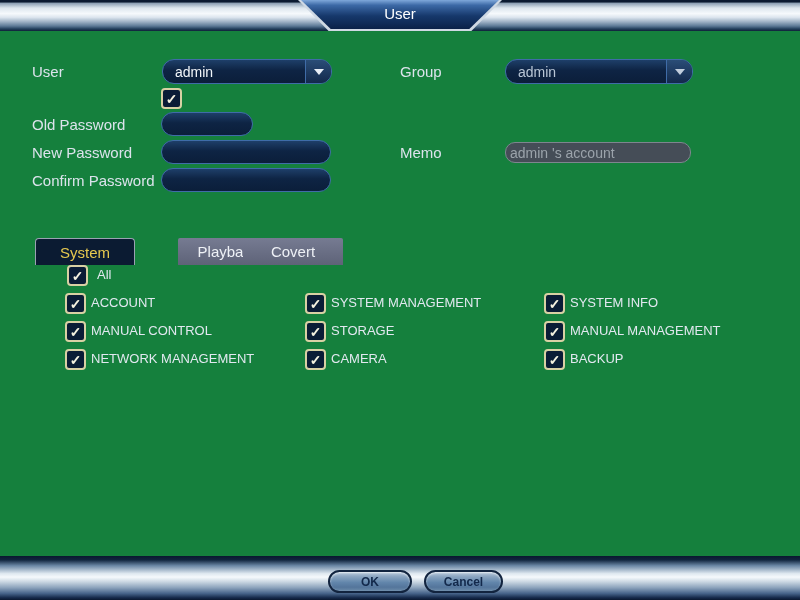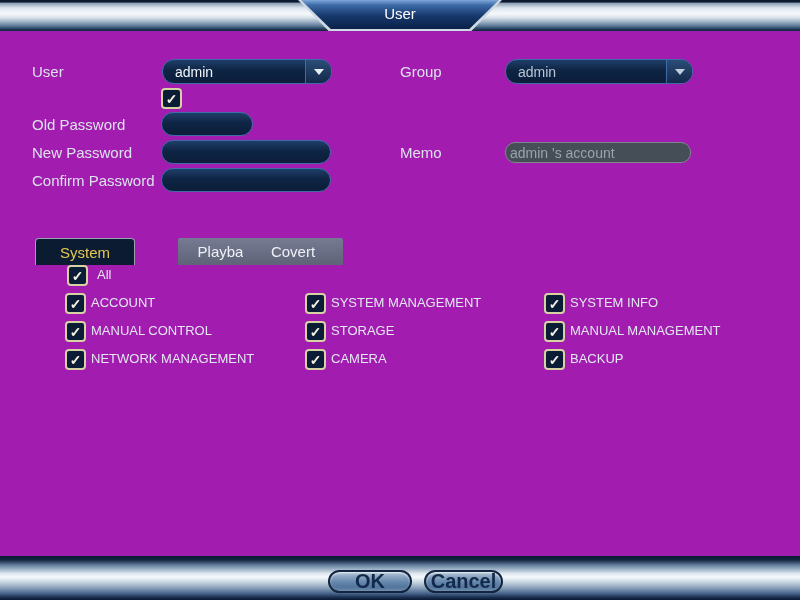--- a/index.html
+++ b/index.html
@@ -1,18 +1,18 @@
 <!DOCTYPE html>
 <html><head>
 <meta charset="utf-8">
 <style>
   html,body{margin:0;padding:0;background:#000;}
   #screen{
     position:relative;width:800px;height:600px;overflow:hidden;
-    background:#a21caf;
+    background:#15803d;
     font-family:"Liberation Sans", sans-serif;
     -webkit-font-smoothing:antialiased;
   }
   
   .topbar{
     position:absolute;left:0;top:0;width:800px;height:31px;
     background:linear-gradient(180deg,#0b1a31 0%,#0b1a31 6%,#8fa2b6 11%,#dde6ee 26%,#f6f9fc 44%,#dce5ee 56%,#9fb2c6 70%,#5c7996 84%,#24415f 93%,#0e2038 100%);
   }
   .bottombar{
     position:absolute;left:0;top:556px;width:800px;height:44px;
@@ -79,21 +79,21 @@
     background:linear-gradient(180deg,#767b92 0%,#5e6378 100%);
     border-radius:2px 2px 0 0;color:#eef1f6;
   }
   .perm-lbl{position:absolute;color:#e2e8f0;font-size:13px;white-space:nowrap;}
   
   .btn{
     position:absolute;top:570px;height:23px;border:2px solid #12243f;border-radius:13px;
     background:linear-gradient(180deg,#b7c8da 0%,#8aa4c0 25%,#6286ab 55%,#54759b 80%,#6b8ba9 100%);
     box-shadow:inset 0 1px 2px rgba(255,255,255,0.7);
     display:flex;align-items:center;justify-content:center;
-    color:#13294b;font-size:20px;font-weight:600;box-sizing:border-box;cursor:pointer;
+    color:#13294b;font-size:12px;font-weight:600;box-sizing:border-box;cursor:pointer;
   }
 </style>
 </head>
 <body>
 
 <div id="screen">
 
   <div class="topbar"></div>
   <div class="title-tab-outer"></div>
   <div class="title-tab">

